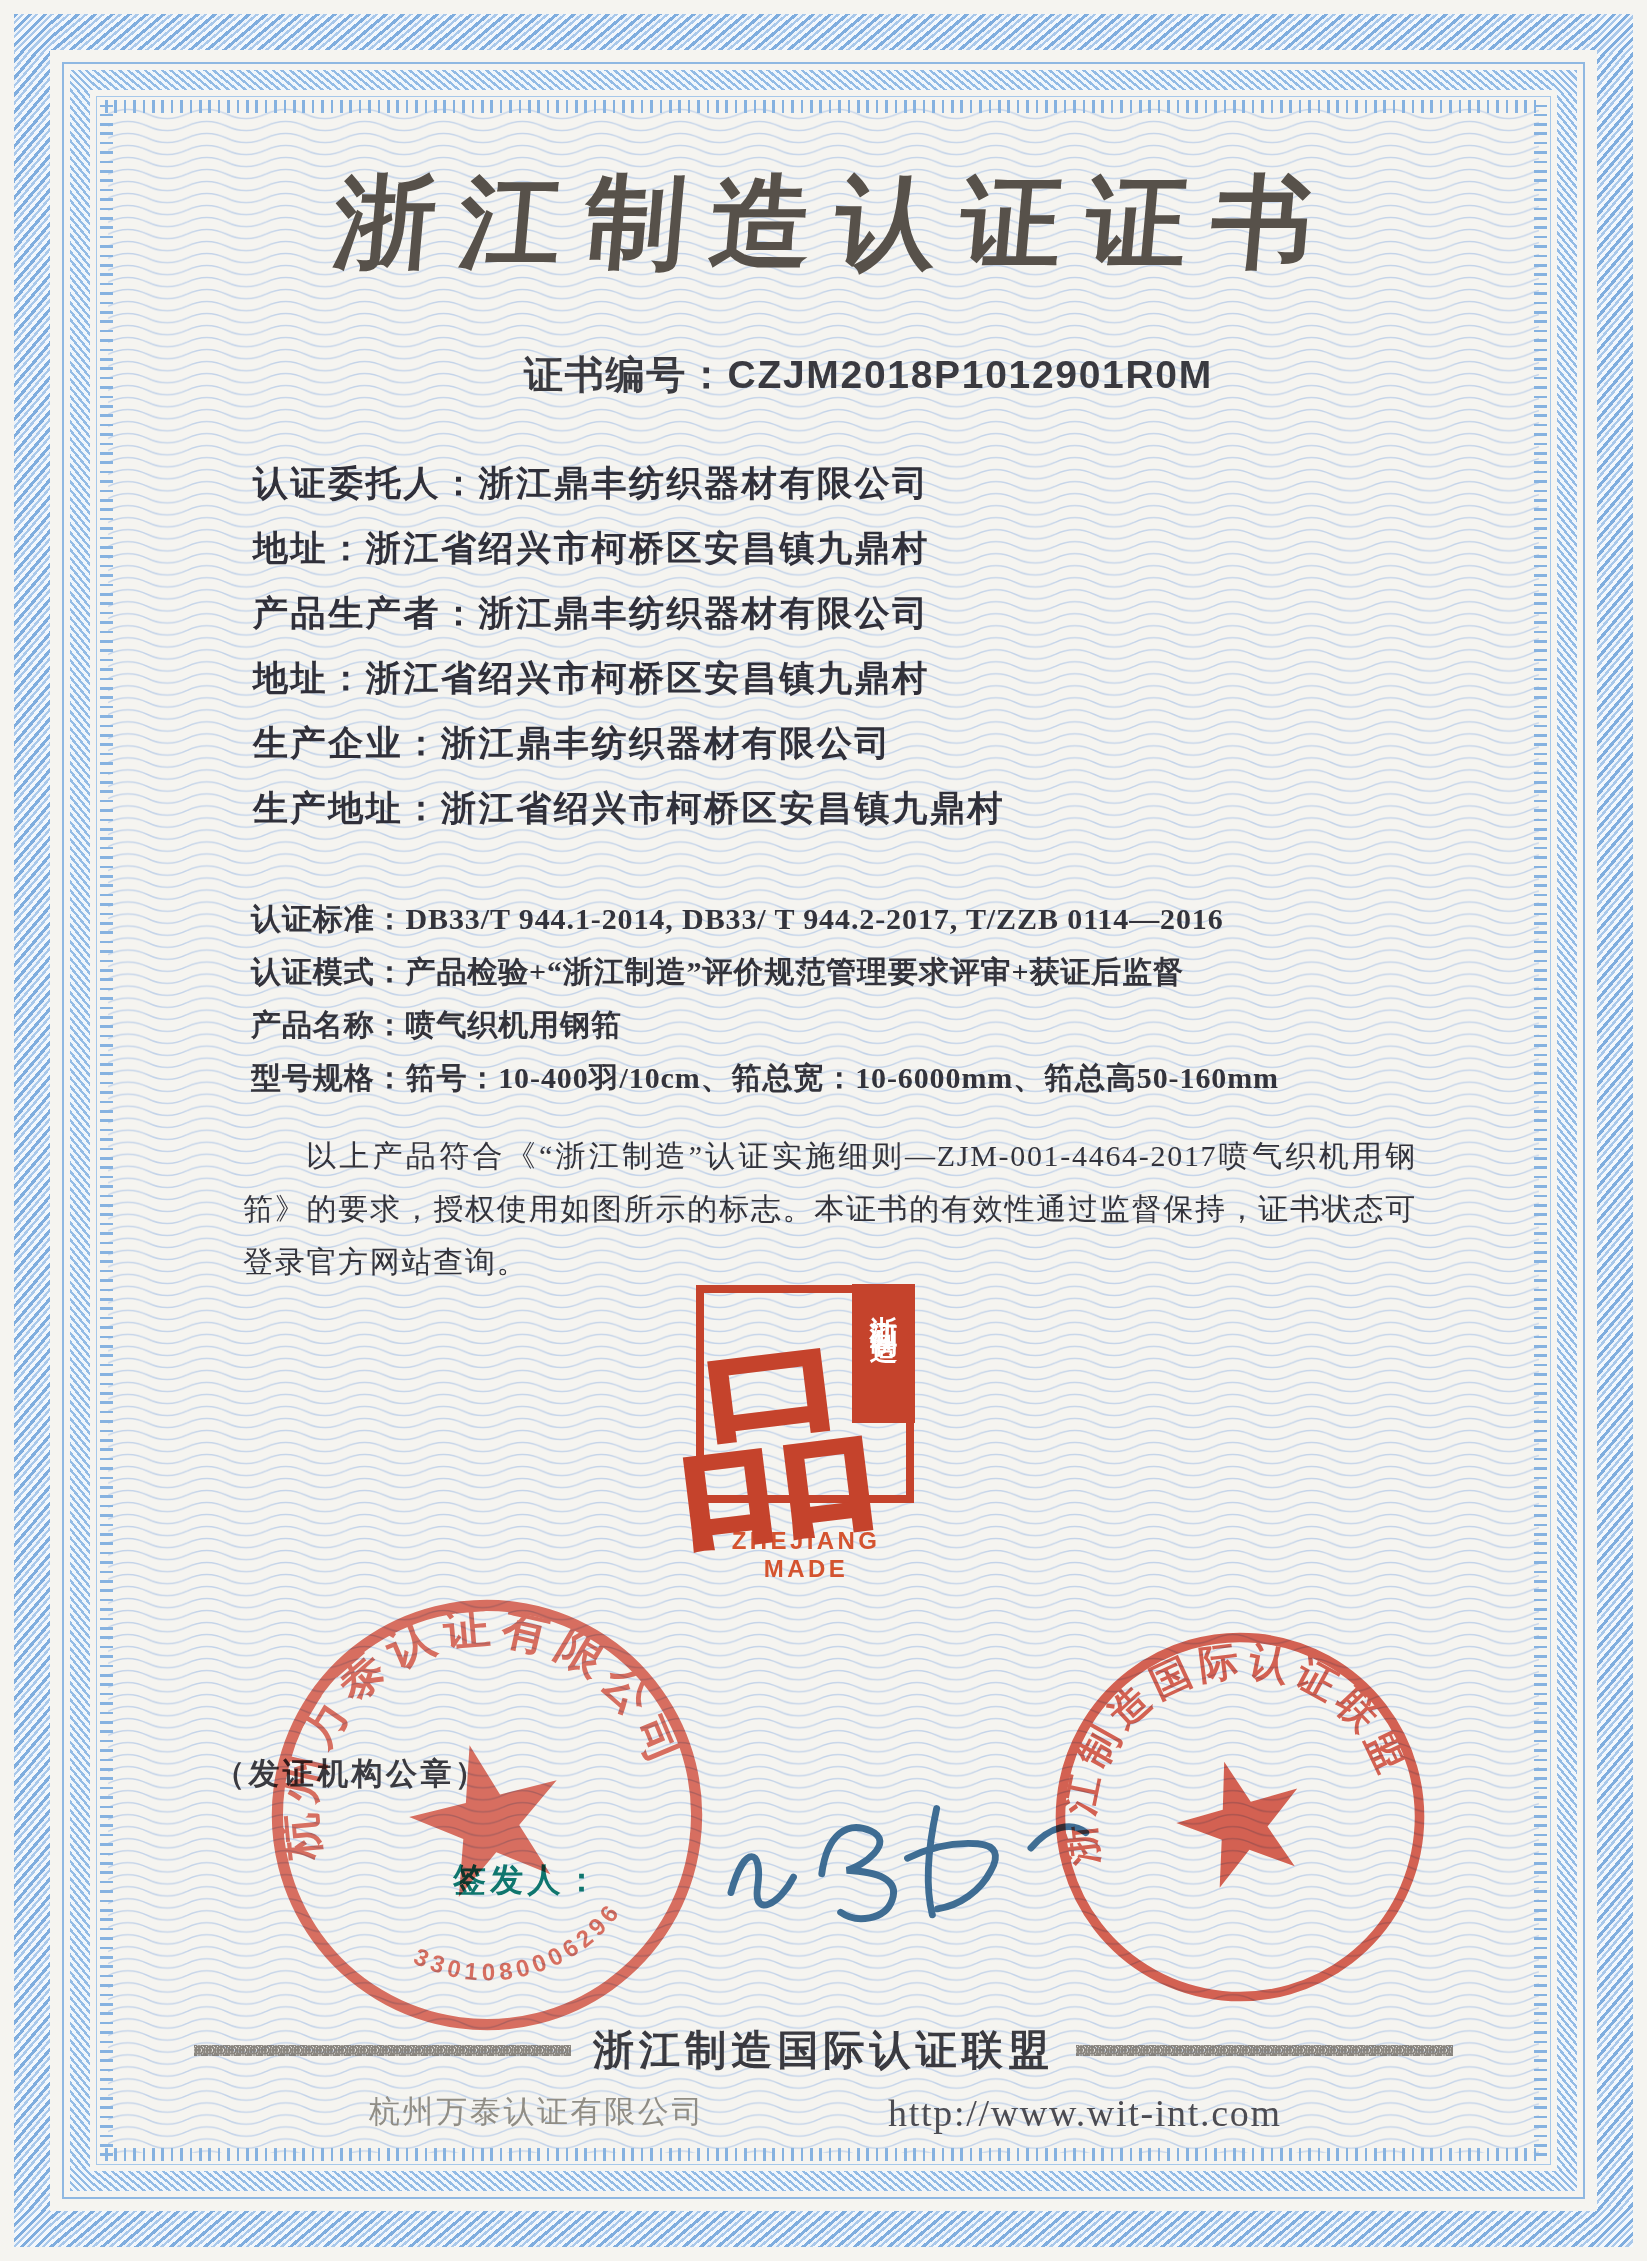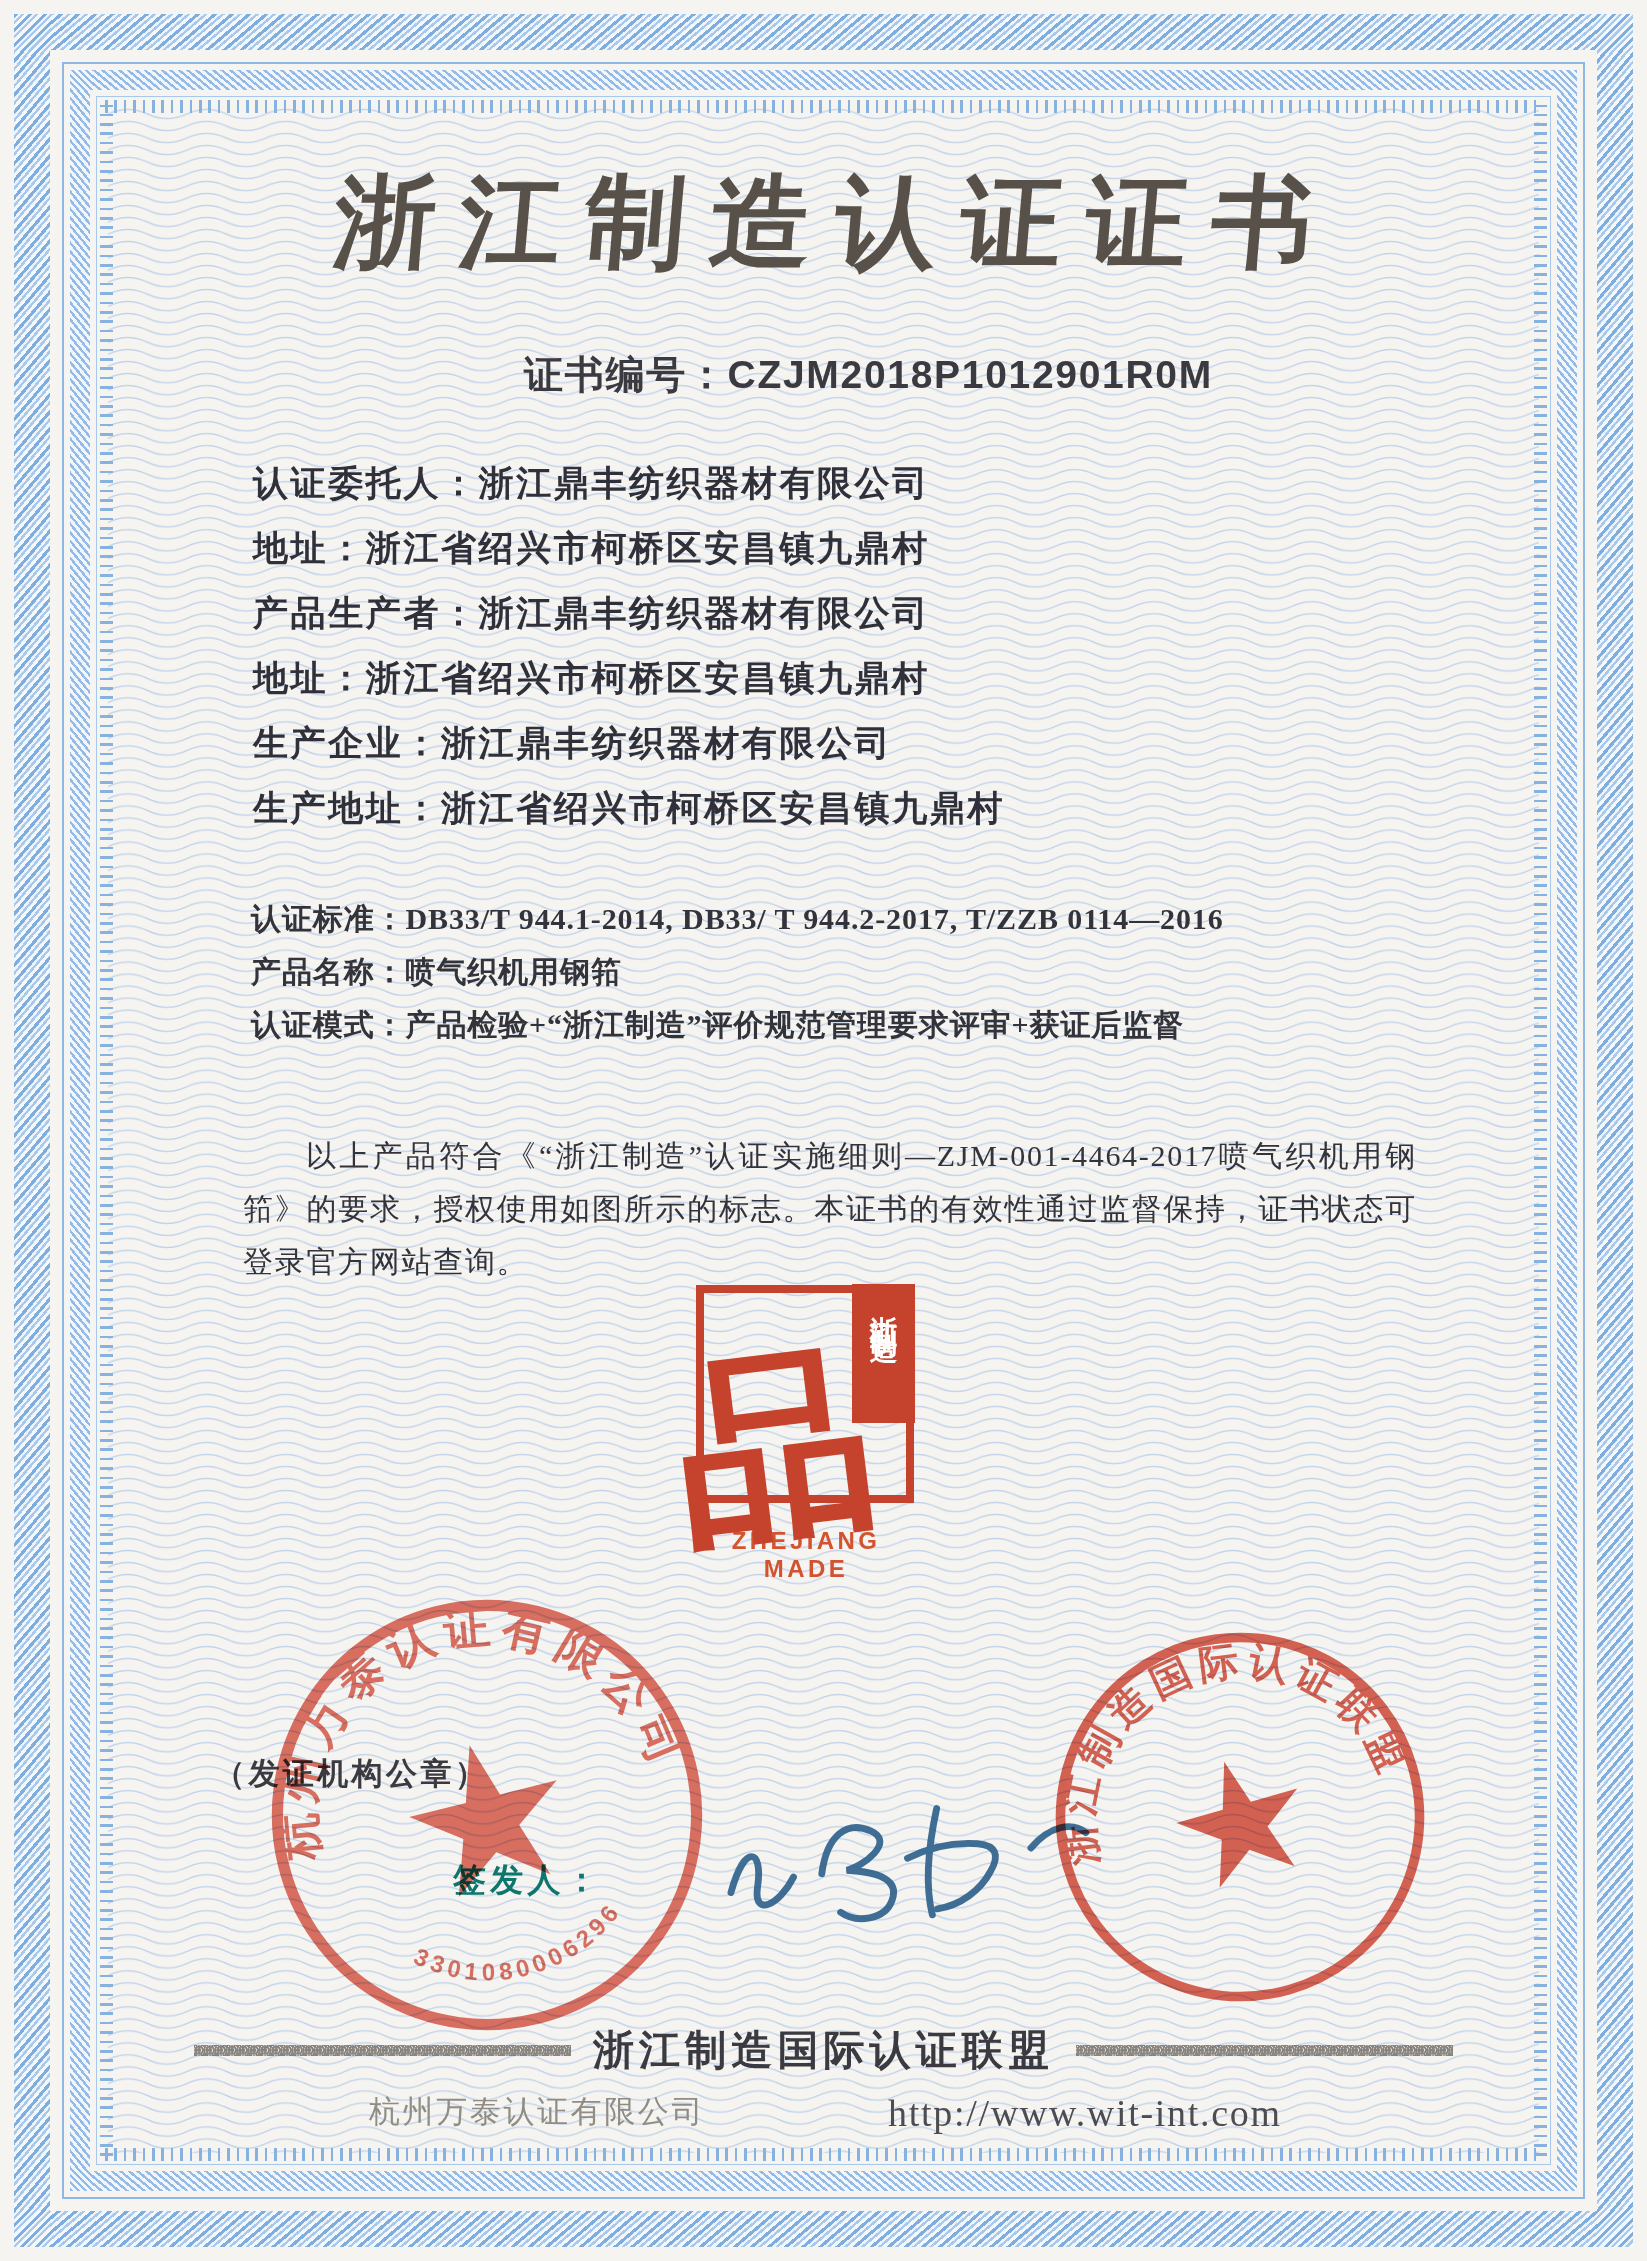--- a/index.html
+++ b/index.html
@@ -114,22 +114,23 @@
       <div class="party-row"><span>认证委托人：</span><span>浙江鼎丰纺织器材有限公司</span></div>
       <div class="party-row"><span>地址：</span><span>浙江省绍兴市柯桥区安昌镇九鼎村</span></div>
       <div class="party-row"><span>产品生产者：</span><span>浙江鼎丰纺织器材有限公司</span></div>
       <div class="party-row"><span>地址：</span><span>浙江省绍兴市柯桥区安昌镇九鼎村</span></div>
       <div class="party-row"><span>生产企业：</span><span>浙江鼎丰纺织器材有限公司</span></div>
       <div class="party-row"><span>生产地址：</span><span>浙江省绍兴市柯桥区安昌镇九鼎村</span></div>
     </div>
 
     <div class="details">
       <div class="detail-row"><span>认证标准：</span><span>DB33/T 944.1-2014, DB33/ T 944.2-2017, T/ZZB 0114—2016</span></div>
+      <div class="detail-row"><span>认证模式：</span><span>产品检验+“浙江制造”评价规范管理要求评审+获证后监督</span></div>
       <div class="detail-row"><span>产品名称：</span><span>喷气织机用钢筘</span></div>
-      <div class="detail-row"><span>认证模式：</span><span>产品检验+“浙江制造”评价规范管理要求评审+获证后监督</span></div>
+      <div class="detail-row"><span>型号规格：</span><span>筘号：10-400羽/10cm、筘总宽：10-6000mm、筘总高50-160mm</span></div>
     </div>
 
     <div class="statement">以上产品符合《“浙江制造”认证实施细则—ZJM-001-4464-2017喷气织机用钢筘》的要求，授权使用如图所示的标志。本证书的有效性通过监督保持，证书状态可登录官方网站查询。</div>
 
     <div class="logo">
       <div class="logo-square">
         <div class="logo-flag">
           <span>浙江制造</span>
         </div>
         <div class="logo-mark">品</div>

